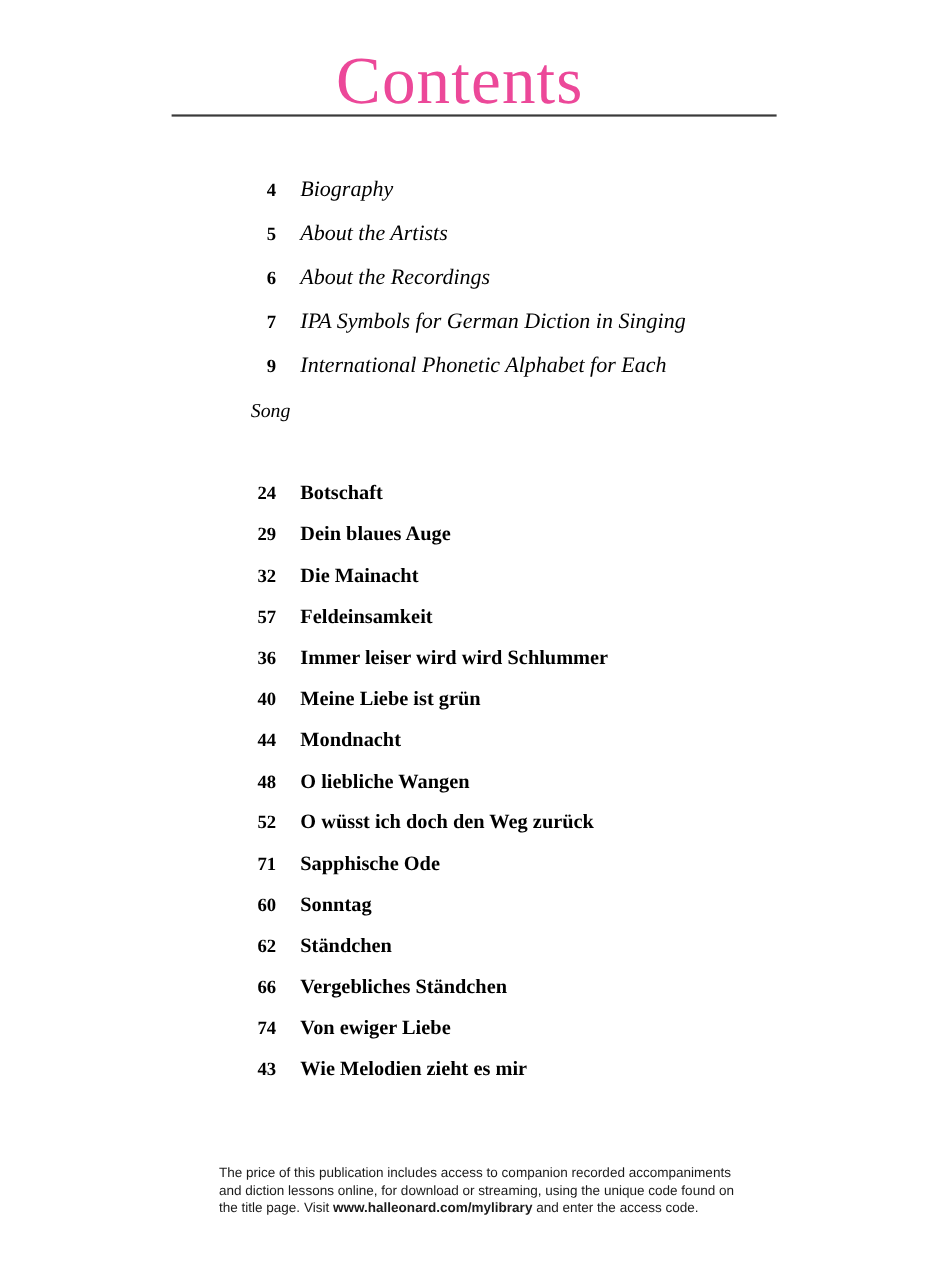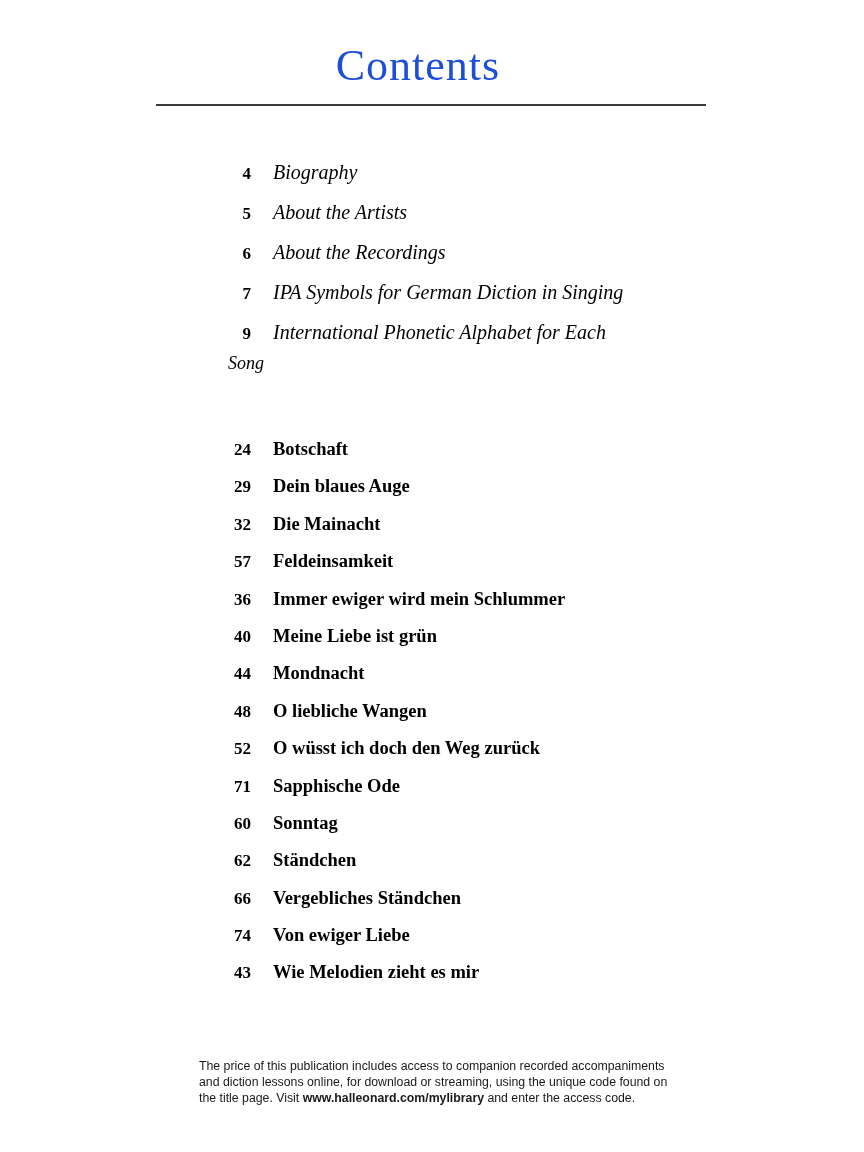--- a/index.html
+++ b/index.html
@@ -18,24 +18,24 @@
   }
 
   
   .title {
     position: absolute;
     left: 0;
     top: 44px;
     width: 836px;
     text-align: center;
     font-family: "Liberation Serif", "DejaVu Serif", serif;
-    font-size: 44px;
+    font-size: 61px;
     font-weight: 400;
     letter-spacing: 1px;
-    color: #1d4ed8;
+    color: #ec4899;
     line-height: 1.0;
   }
   .title-rule {
     position: absolute;
     left: 156px;
     top: 104px;
     width: 550px;
     height: 2px;
     background: #3a3a3a;
   }
@@ -62,21 +62,21 @@
   }
   .front-row .label {
     padding-left: 22px;
     font-size: 20px;
     font-style: italic;
     font-weight: 400;
   }
   .front-continuation {
     position: absolute;
     left: 228px;
-    top: 353px;
+    top: 363px;
     font-size: 18px;
     font-style: italic;
   }
 
   
   .song-list {
     position: absolute;
     left: 0;
     top: 439px;
     width: 779px;
@@ -161,21 +161,21 @@
       <div class="song-row">
         <span class="num">32</span>
         <span class="label">Die Mainacht</span>
       </div>
       <div class="song-row">
         <span class="num">57</span>
         <span class="label">Feldeinsamkeit</span>
       </div>
       <div class="song-row">
         <span class="num">36</span>
-        <span class="label">Immer ewiger wird mein Schlummer</span>
+        <span class="label">Immer leiser wird wird Schlummer</span>
       </div>
       <div class="song-row">
         <span class="num">40</span>
         <span class="label">Meine Liebe ist grün</span>
       </div>
       <div class="song-row">
         <span class="num">44</span>
         <span class="label">Mondnacht</span>
       </div>
       <div class="song-row">

